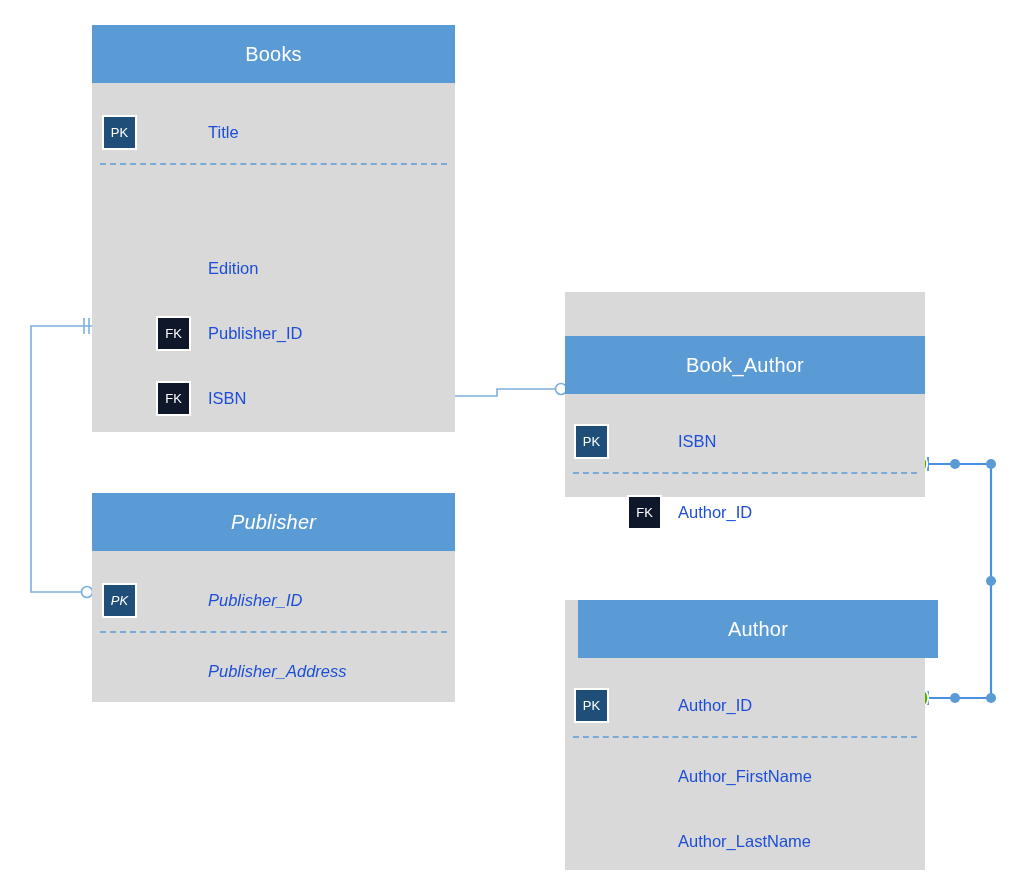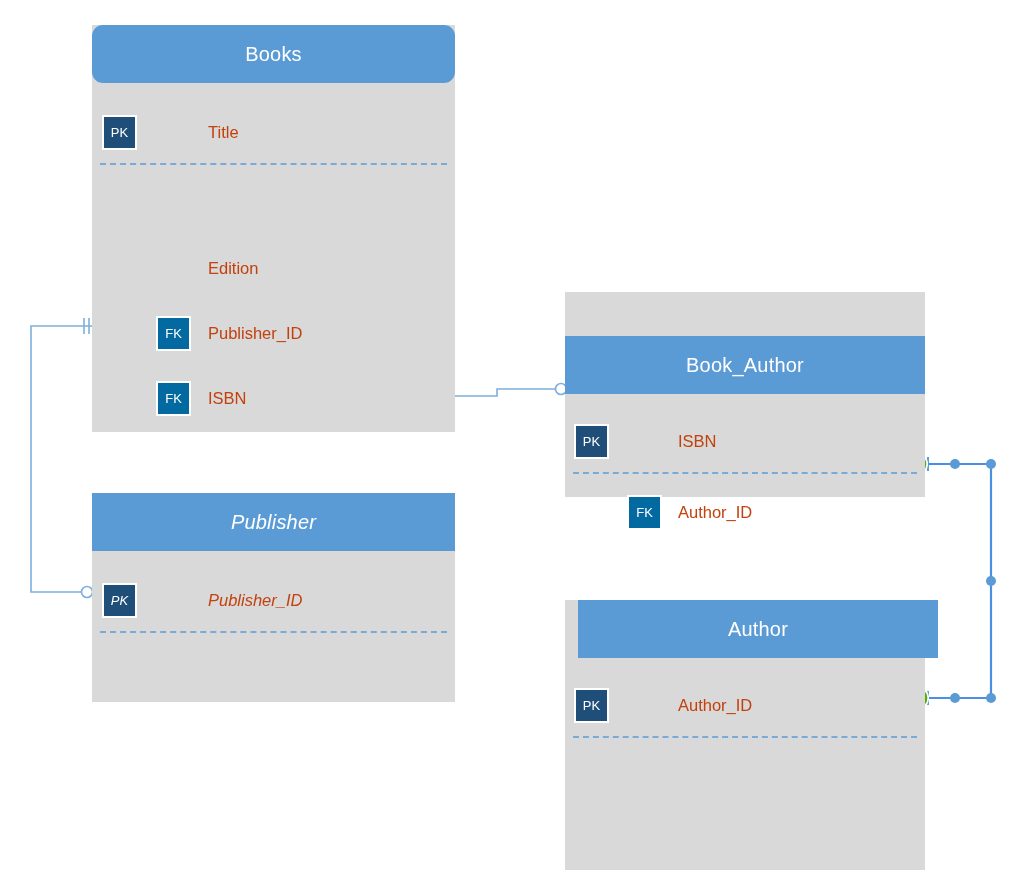--- a/index.html
+++ b/index.html
@@ -57,23 +57,23 @@
     box-sizing: border-box;
     border: 2px solid #FFFFFF;
     color: #FFFFFF;
     font-size: 13px;
     display: flex;
     align-items: center;
     justify-content: center;
     font-weight: 400;
   }
   .badge.pk { background: #1F4E79; }
-  .badge.fk { background: #0369a1; }
+  .badge.fk { background: #0f172a; }
   .attr-label {
-    color: #c2410c;
+    color: #1d4ed8;
     font-size: 16.5px;
     font-weight: 400;
     white-space: nowrap;
   }
   .sep {
     position: absolute;
     height: 0;
     border-top: 2px dashed #5B9BD5;
     opacity: .75;
   }
@@ -163,21 +163,21 @@
 
       <g>
         <circle class="endpoint-outer" cx="917" cy="698" r="12"></circle>
         <circle class="endpoint-ring" cx="917" cy="698" r="8.2" style="stroke-width:4.4"></circle>
         <circle class="endpoint-core" cx="917" cy="698" r="4.2"></circle>
       </g>
     </g>
   </svg>
 
   <div class="entity" style="left:92px; top:25px; width:363px; height:407px;">
-    <div class="entity-header" style="height:58px;border-radius:11px;">Books</div>
+    <div class="entity-header" style="height:58px;">Books</div>
     <div class="entity-body" style="height:349px;">
       <div class="sep" style="left:8px; top:80px; width:347px;"></div>
 
       <div class="attr-row" style="position:absolute; left:0; top:17px; height:65px;">
         <span class="badge pk" style="left:10px; top:15px;">PK</span>
         <span class="attr-label" style="position:absolute; left:116px; top:23px;">Title</span>
       </div>
 
 
       <div class="attr-row" style="position:absolute; left:0; top:153px; height:65px;">
@@ -199,20 +199,23 @@
   <div class="entity" style="left:92px; top:493px; width:363px; height:209px;font-style:italic;">
     <div class="entity-header" style="height:58px;">Publisher</div>
     <div class="entity-body" style="height:151px;">
       <div class="sep" style="left:8px; top:80px; width:347px;"></div>
 
       <div class="attr-row" style="position:absolute; left:0; top:17px; height:65px;">
         <span class="badge pk" style="left:10px; top:15px;">PK</span>
         <span class="attr-label" style="position:absolute; left:116px; top:23px;">Publisher_ID</span>
       </div>
 
+      <div class="attr-row" style="position:absolute; left:0; top:88px; height:65px;">
+        <span class="attr-label" style="position:absolute; left:116px; top:23px;">Publisher_Address</span>
+      </div>
     </div>
   </div>
 
   <div class="entity" style="left:565px; top:292px; width:360px; height:205px;">
     <div class="entity-header" style="height:58px;margin-top:44px;">Book_Author</div>
     <div class="entity-body" style="height:147px;">
       <div class="sep" style="left:8px; top:78px; width:344px;"></div>
 
       <div class="attr-row" style="position:absolute; left:0; top:15px; height:65px;">
         <span class="badge pk" style="left:9px; top:15px;">PK</span>
@@ -229,17 +232,23 @@
   <div class="entity" style="left:565px; top:600px; width:360px; height:270px;">
     <div class="entity-header" style="height:58px;margin-left:13px;">Author</div>
     <div class="entity-body" style="height:212px;">
       <div class="sep" style="left:8px; top:78px; width:344px;"></div>
 
       <div class="attr-row" style="position:absolute; left:0; top:15px; height:65px;">
         <span class="badge pk" style="left:9px; top:15px;">PK</span>
         <span class="attr-label" style="position:absolute; left:113px; top:23px;">Author_ID</span>
       </div>
 
-
+      <div class="attr-row" style="position:absolute; left:0; top:86px; height:65px;">
+        <span class="attr-label" style="position:absolute; left:113px; top:23px;">Author_FirstName</span>
+      </div>
+
+      <div class="attr-row" style="position:absolute; left:0; top:151px; height:65px;">
+        <span class="attr-label" style="position:absolute; left:113px; top:23px;">Author_LastName</span>
+      </div>
     </div>
   </div>
 
 </div>
 
 </body></html>

